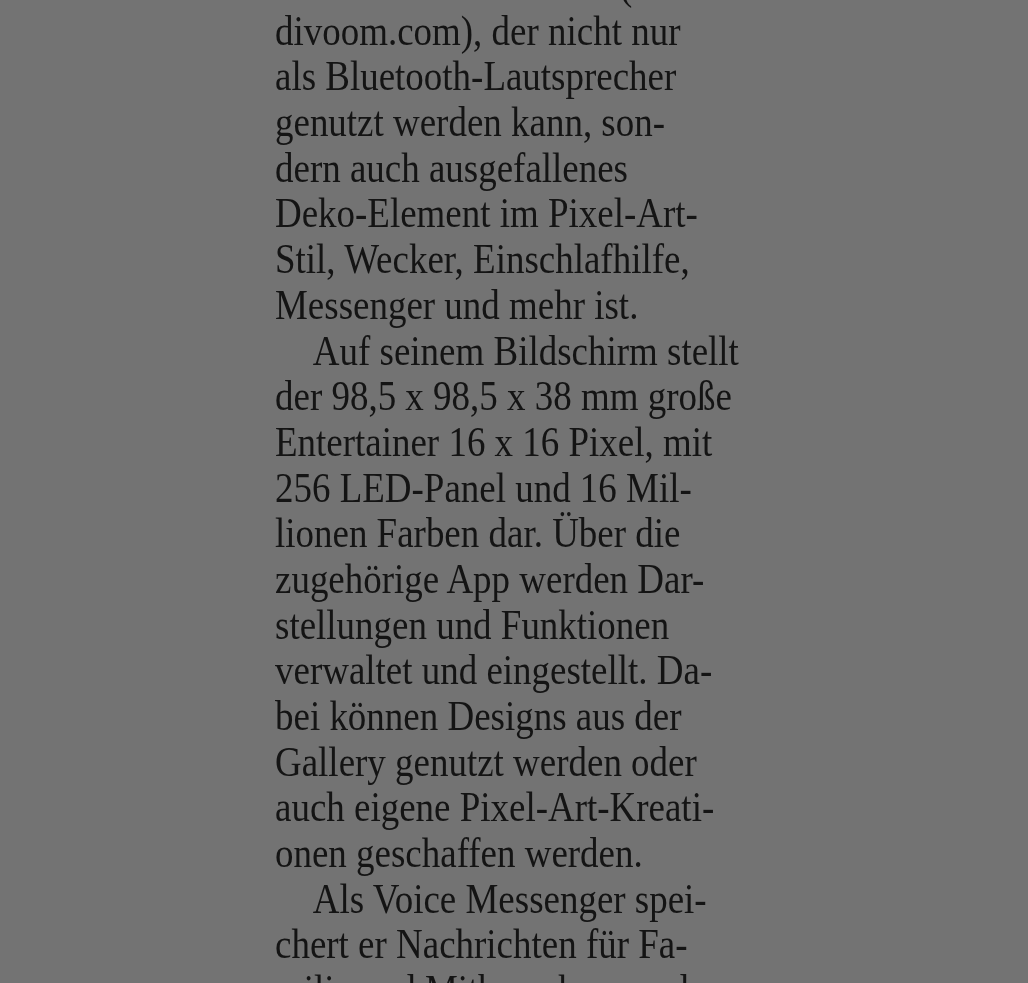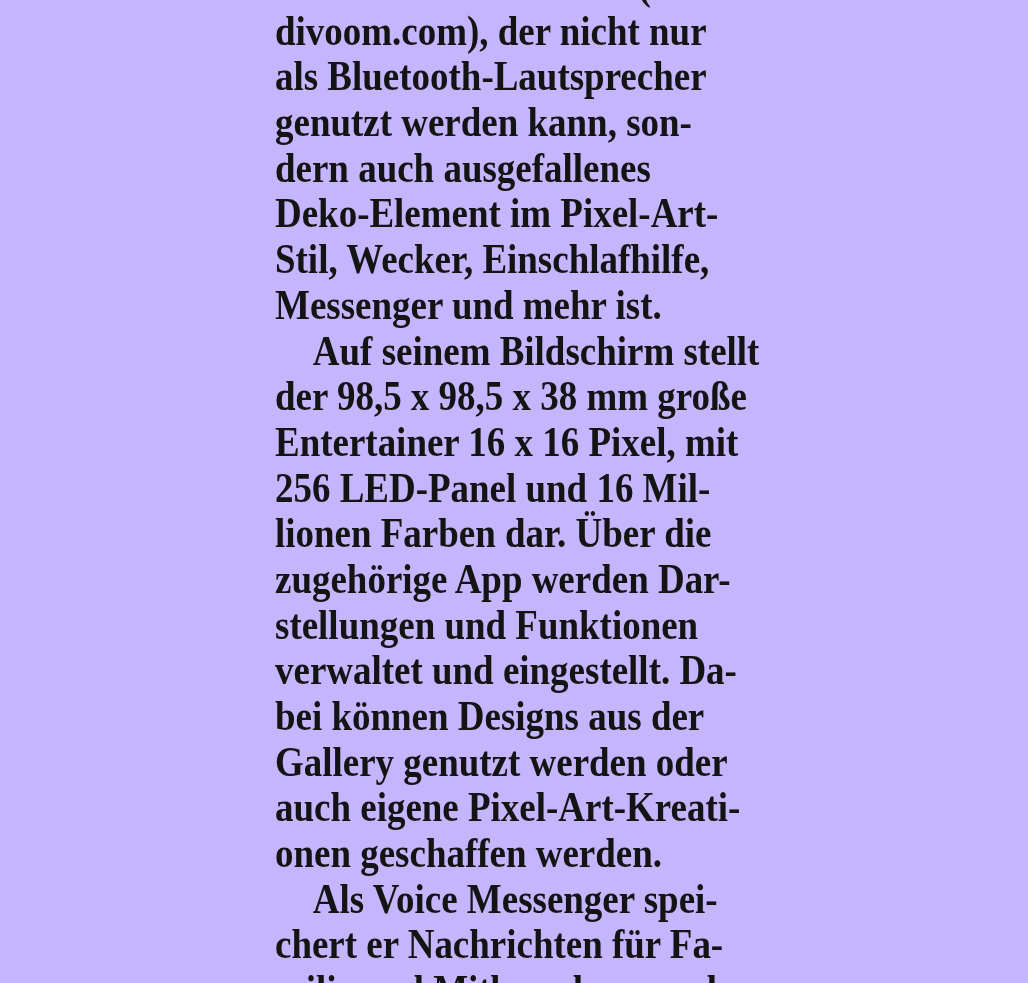--- a/index.html
+++ b/index.html
@@ -7,23 +7,22 @@
     padding: 0;
     width: 1028px;
     height: 983px;
     overflow: hidden;
     background: #fdfdfd;
   }
   .page {
     position: relative;
     width: 1028px;
     height: 983px;
-    background: #c4b5fd;
+    background: #737373;
     overflow: hidden;
-    font-weight: bold;
   }
   .text-column {
     position: absolute;
     left: 275px;
     top: -37px;
     width: 640px;
     transform: scaleX(0.88);
     transform-origin: 0 0;
     font-family: "Liberation Serif", "DejaVu Serif", serif;
     font-size: 42px;

